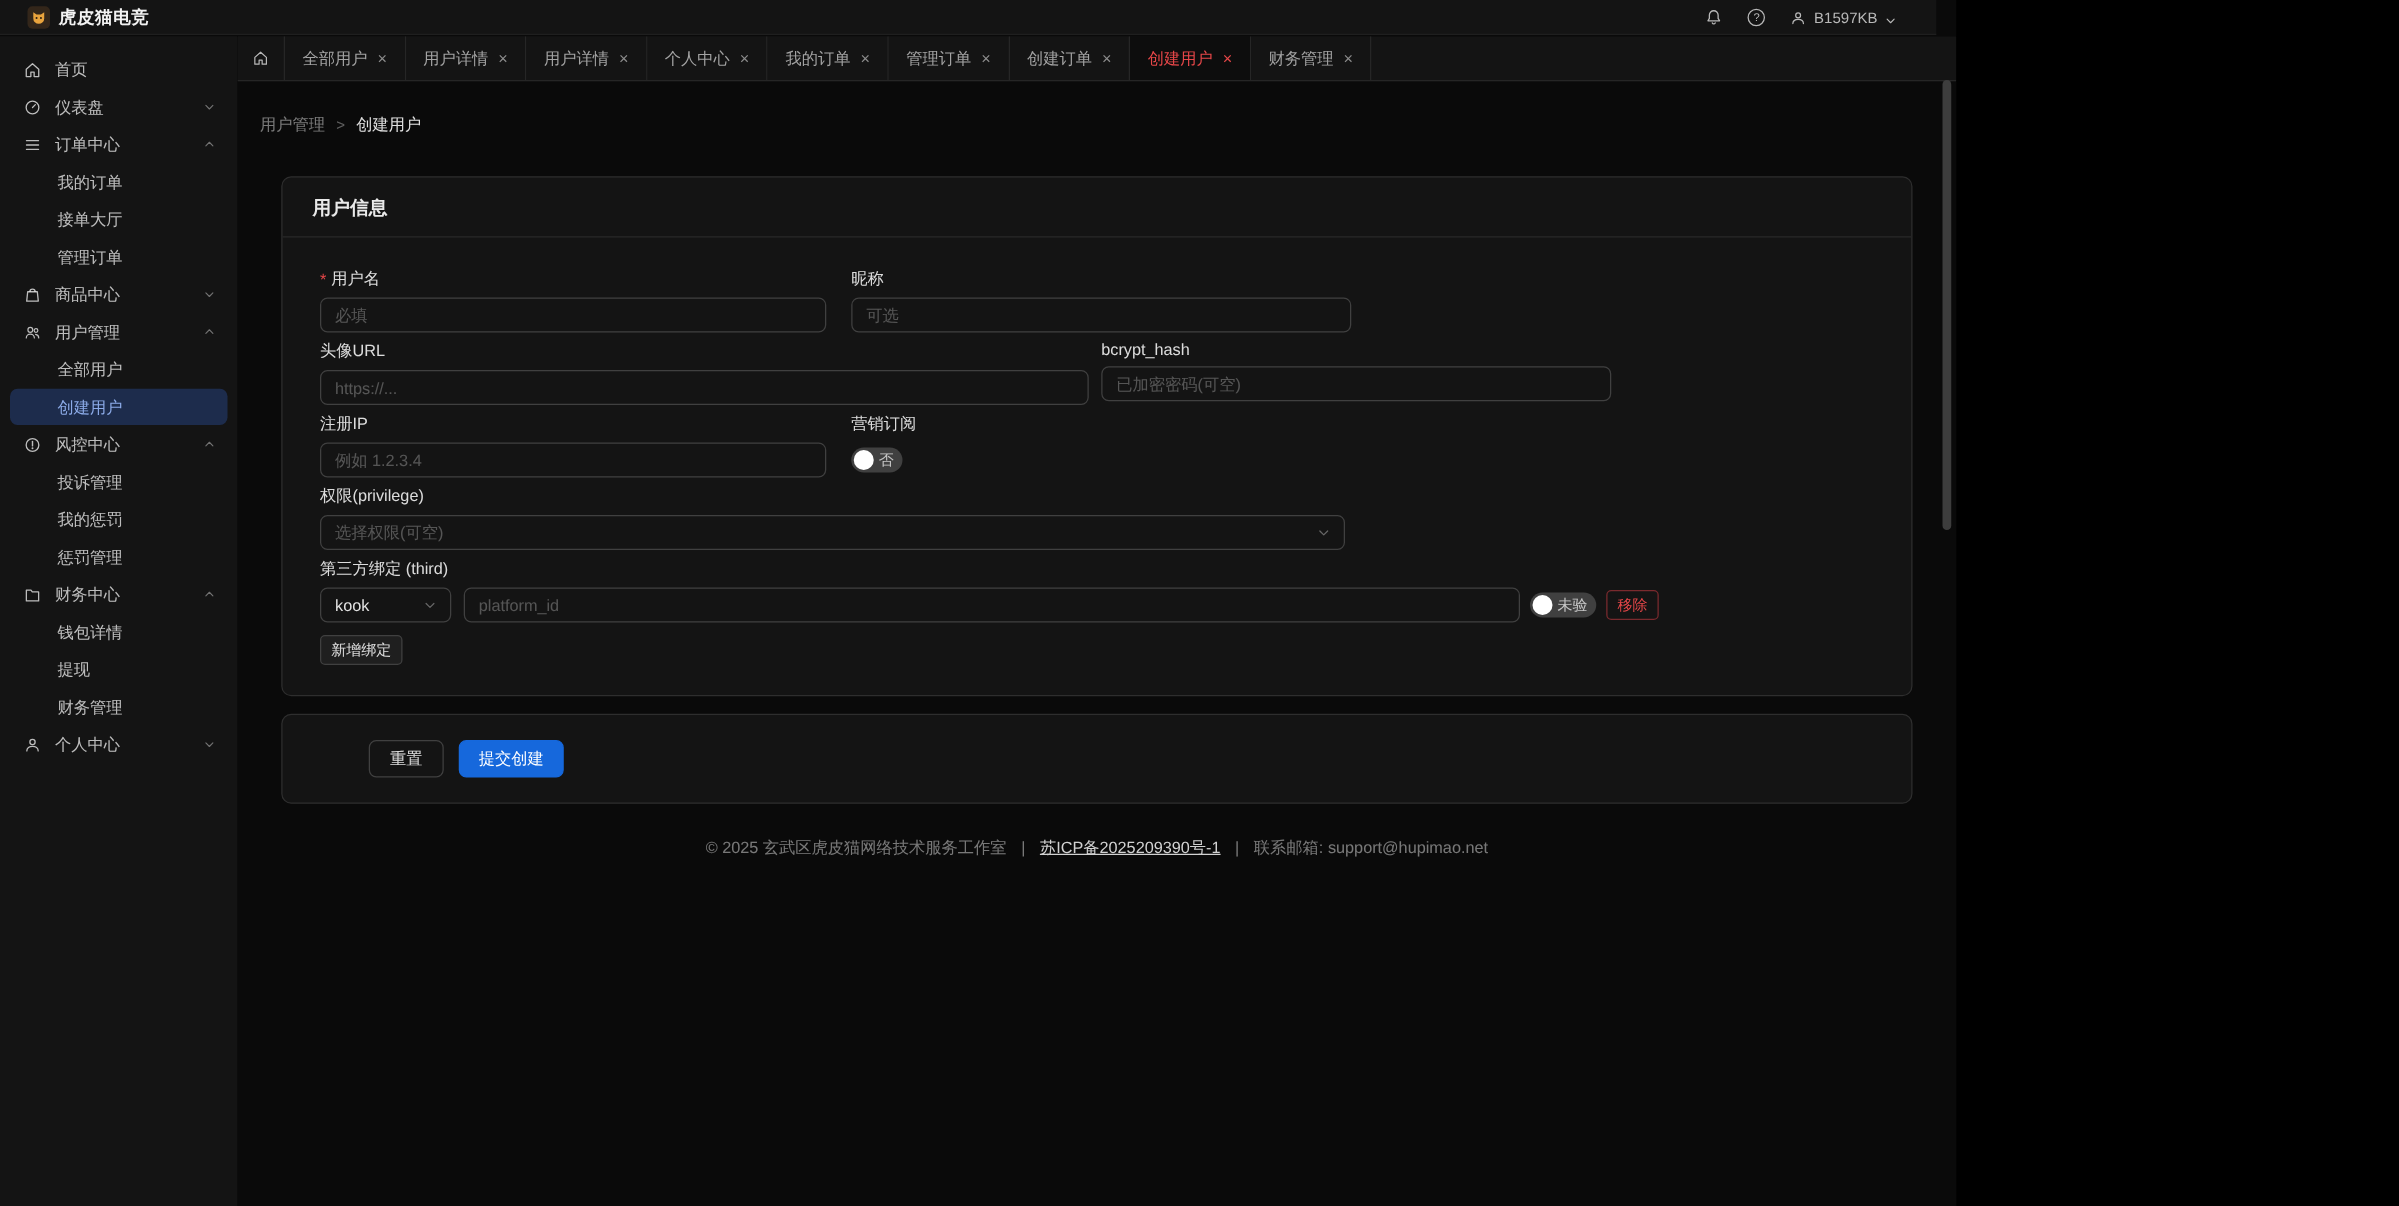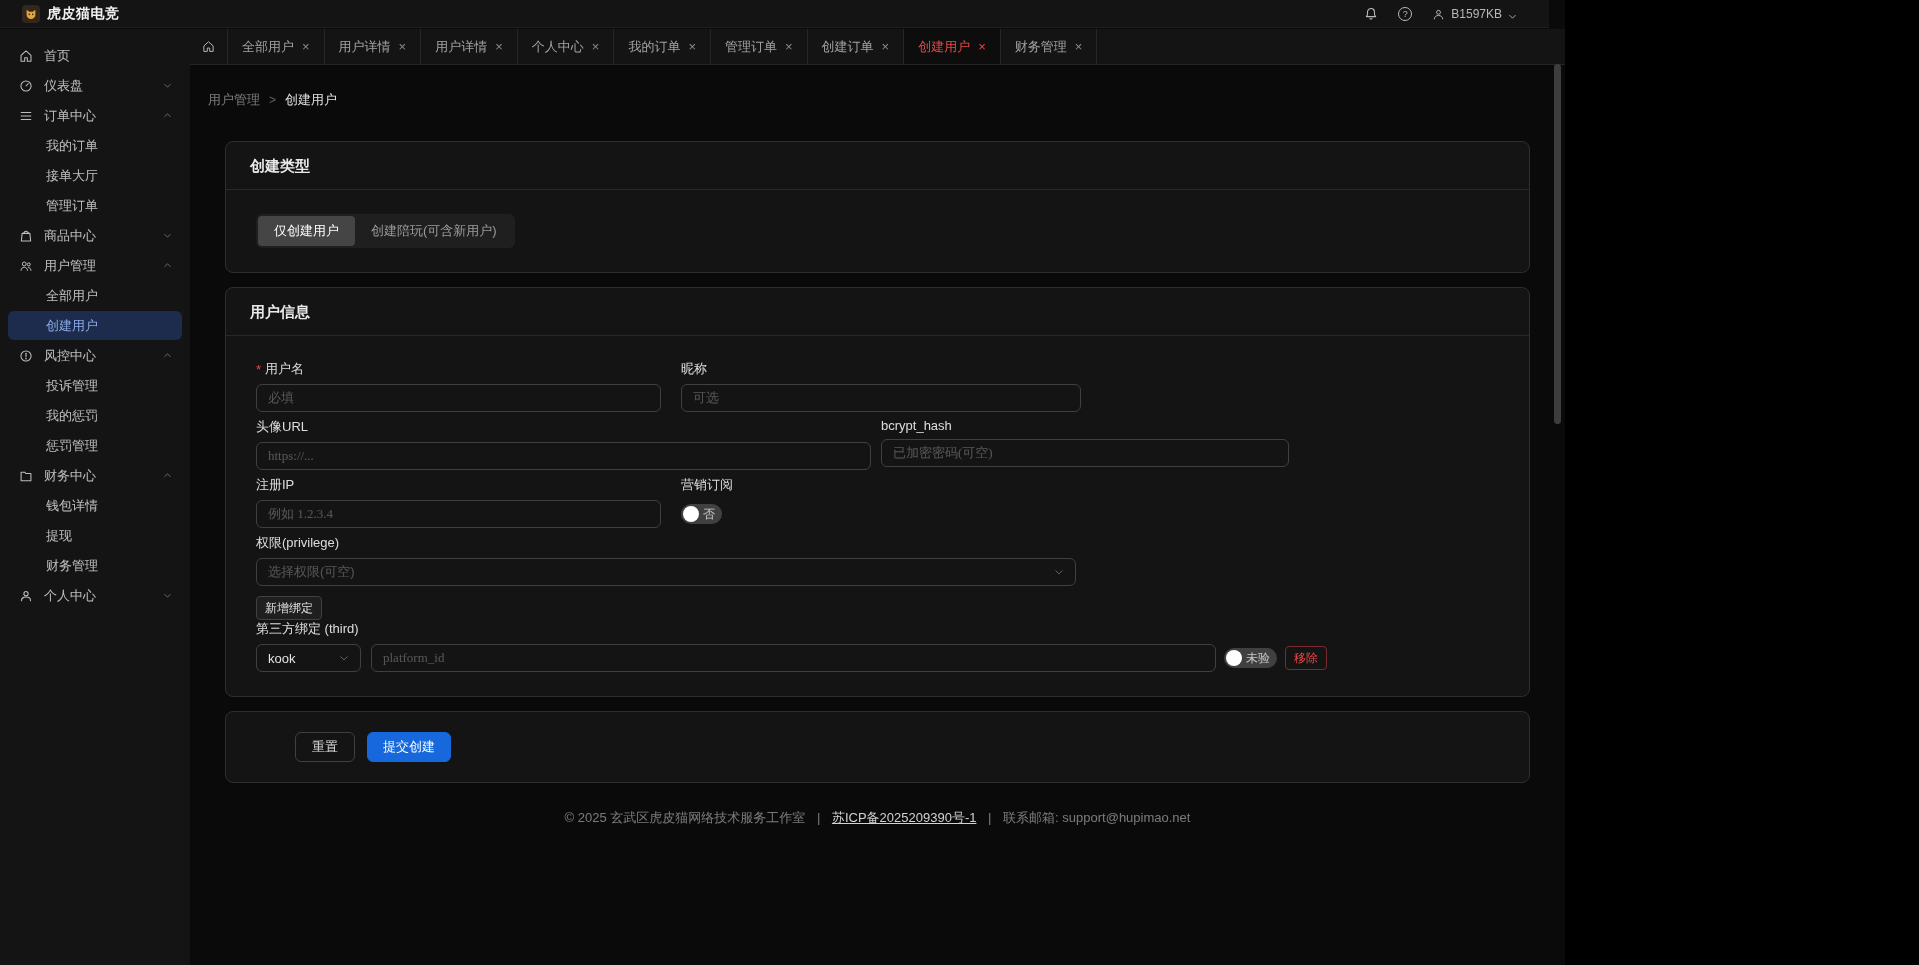--- a/index.html
+++ b/index.html
@@ -68,21 +68,21 @@
   .segment { padding:6px 16px; border-radius:4px; color:#9c9c9c; cursor:pointer; white-space:nowrap; }
   .segment.active { background:#454545; color:#ffffff; }
 
   
   .form-row { display:flex; margin-bottom:6px; }
   .field-label { display:flex; align-items:center; gap:4px; margin-bottom:6px;
     color:rgba(255,255,255,.85); }
   .req { color:#e84749; }
   .text-input { height:28px; width:100%; background:#141414; border:1px solid #404040;
     border-radius:6px; padding:0 11px; color:rgba(255,255,255,.85); font-size:13px;
-    outline:none; font-family:Liberation Serif, serif; }
+    outline:none; font-family:Liberation Sans, sans-serif; }
   .text-input::placeholder { color:rgba(255,255,255,.28); }
   .select { height:28px; background:#141414; border:1px solid #404040; border-radius:6px;
     display:flex; align-items:center; justify-content:space-between; gap:8px;
     padding:0 11px; cursor:pointer; }
   .sel-placeholder { color:rgba(255,255,255,.28); }
   .sel-value { color:rgba(255,255,255,.88); }
   .sel-arrow { color:rgba(255,255,255,.35); display:flex; }
 
   .switch { height:20px; min-width:40px; border-radius:10px; background:#404040;
     display:inline-flex; align-items:center; gap:4px; padding:2px 7px 2px 2px; cursor:pointer; }
@@ -358,29 +358,20 @@
         </div>
 
         <div class="page">
 
           <div class="breadcrumb">
             <span>用户管理</span>
             <span class="crumb-sep">&gt;</span>
             <span class="current">创建用户</span>
           </div>
 
-          <section class="card">
-            <div class="card-head">创建类型</div>
-            <div class="card-body">
-              <div class="segmented">
-                <div class="segment active">仅创建用户</div>
-                <div class="segment">创建陪玩(可含新用户)</div>
-              </div>
-            </div>
-          </section>
 
           <section class="card">
             <div class="card-head">用户信息</div>
             <div class="card-body">
 
               <div class="form-row">
                 <div style="width:405px; margin-right:20px;">
                   <div class="field-label">
                     <span class="req">*</span>
                     <span>用户名</span>
@@ -435,24 +426,20 @@
                   </div>
                   <div class="select">
                     <span class="sel-placeholder">选择权限(可空)</span>
                     <span class="sel-arrow">
                       <svg width="10" height="10" viewBox="0 0 16 16">
                           <path d="M3 6l5 5 5-5" fill="none" stroke="currentColor" stroke-width="1.6" stroke-linecap="round" stroke-linejoin="round"></path>
                         </svg>
                     </span>
                   </div>
                 </div>
-              </div>
-
-              <div style="margin-top:10px;">
-                <button class="btn btn-sm">新增绑定</button>
               </div>
 
               <div>
                 <div class="field-label">
                   <span>第三方绑定 (third)</span>
                 </div>
                 <div style="display:flex; align-items:center;">
                   <div class="select" style="width:105px; margin-right:10px;">
                     <span class="sel-value">kook</span>
                     <span class="sel-arrow">
@@ -463,20 +450,24 @@
                   </div>
                   <input class="text-input" style="width: 845px; margin-right: 8px;" type="text" placeholder="platform_id">
                   <div class="switch" style="margin-right:8px;">
                     <span class="knob"></span>
                     <span class="switch-label">未验</span>
                   </div>
                   <button class="btn btn-sm btn-danger">移除</button>
                 </div>
               </div>
 
+              <div style="margin-top:10px;">
+                <button class="btn btn-sm">新增绑定</button>
+              </div>
+
             </div>
           </section>
 
           <section class="card">
             <div class="card-body" style="padding:20px 30px;">
               <div class="actions-row">
                 <button class="btn btn-md">重置</button>
                 <button class="btn btn-primary">提交创建</button>
               </div>
             </div>

